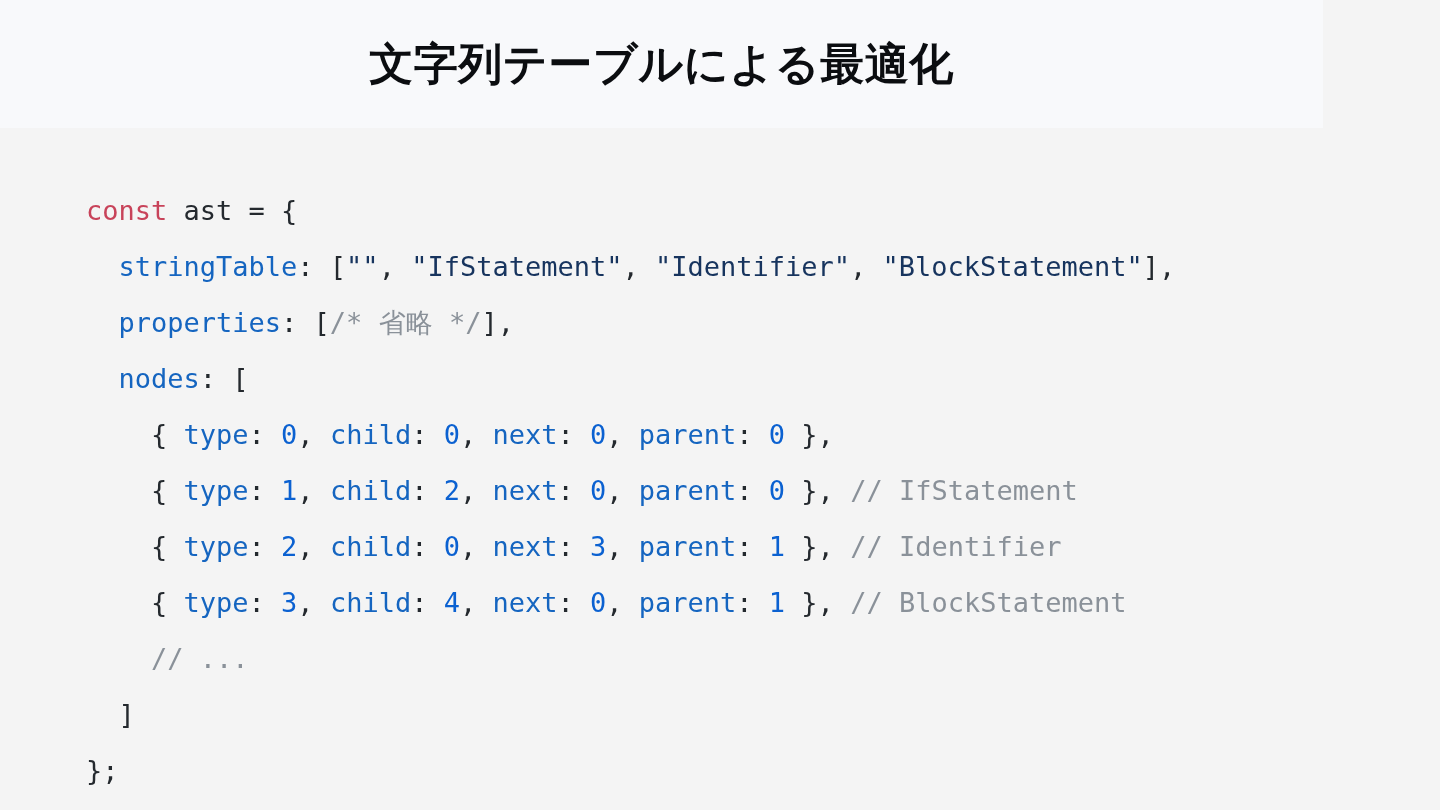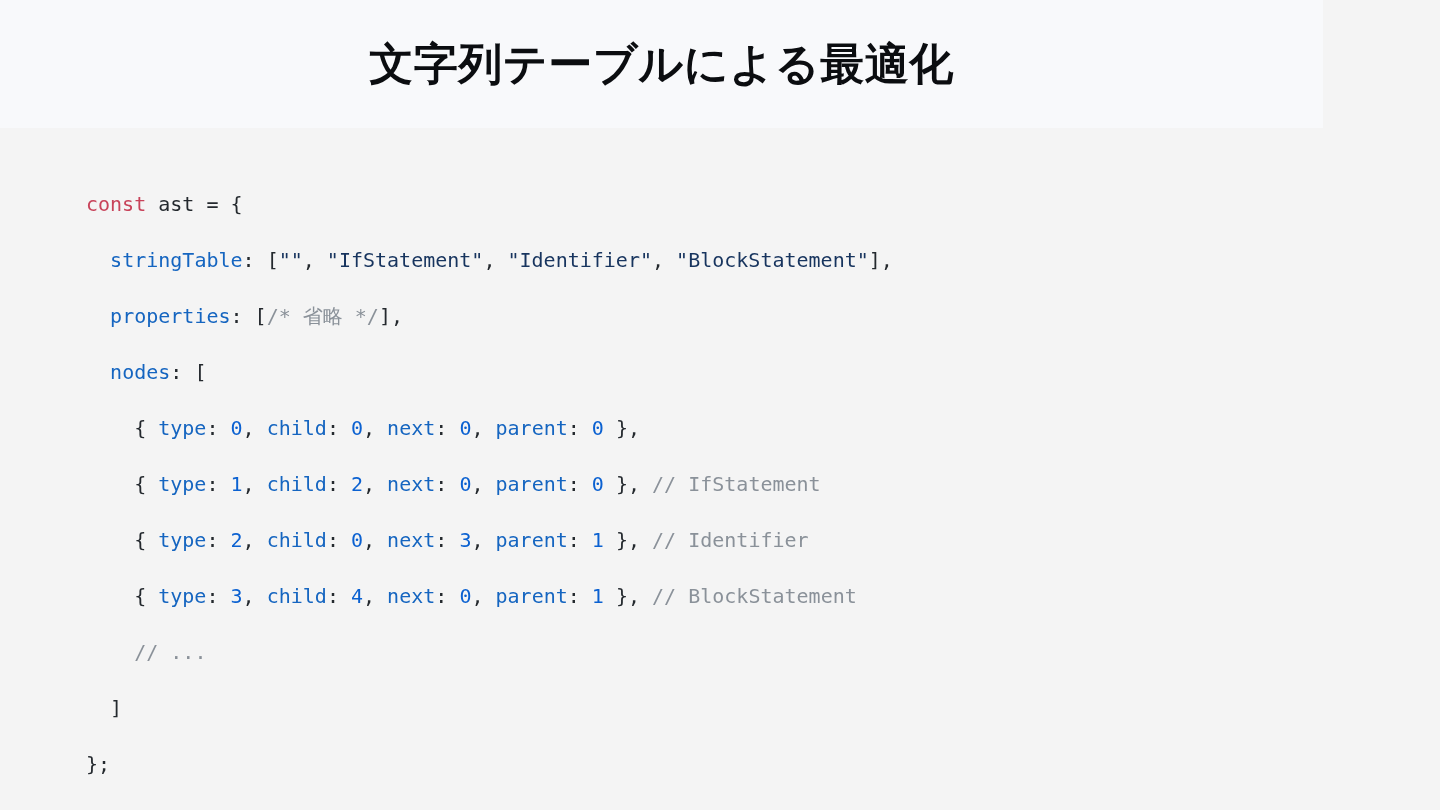--- a/index.html
+++ b/index.html
@@ -49,21 +49,21 @@
   
   .code-area {
     flex: 1 1 auto;
     background: #f4f4f4;
     padding: 28px 0 0 0;
     overflow: hidden;
   }
 
   .code-block {
     font-family: "DejaVu Sans Mono", "Liberation Mono", monospace;
-    font-size: 20px;
+    font-size: 27px;
     line-height: 56px;
     padding-left: 86px;
     white-space: pre;
     color: #24292e;
   }
 
   .code-line {
     white-space: pre;
     height: 56px;
   }

